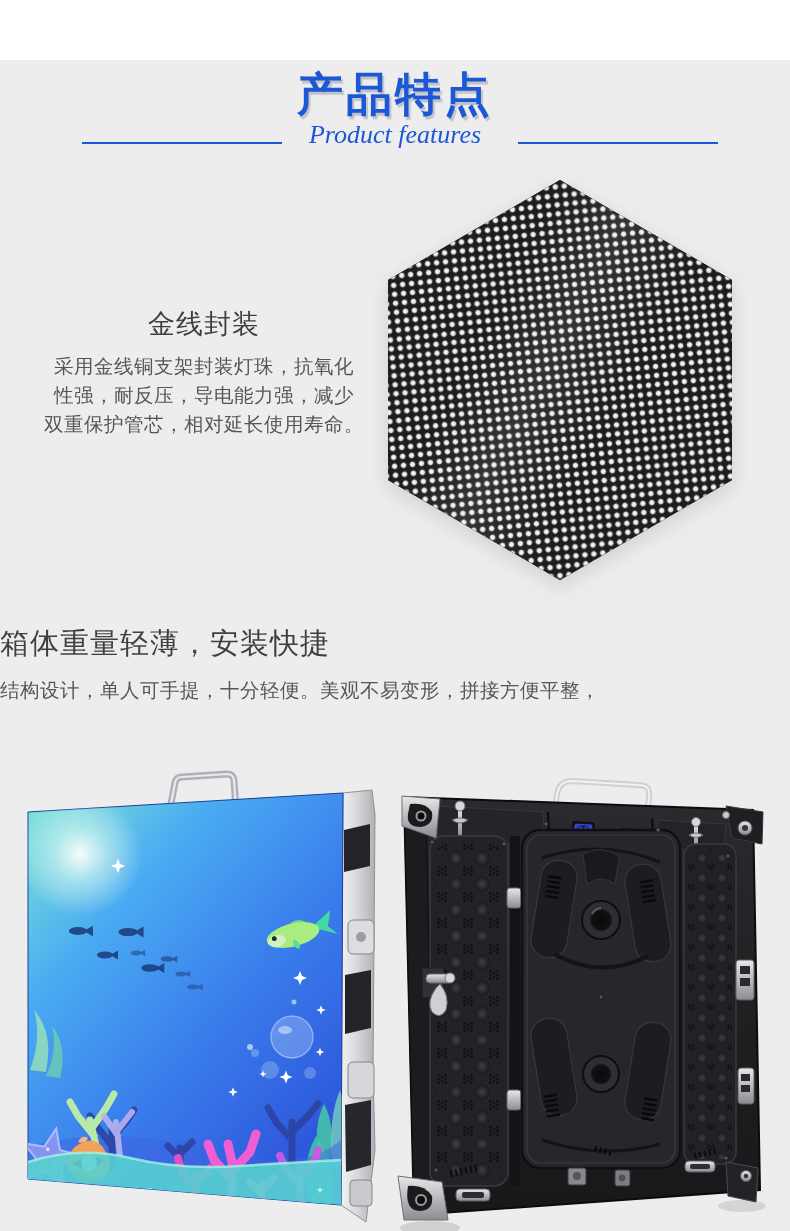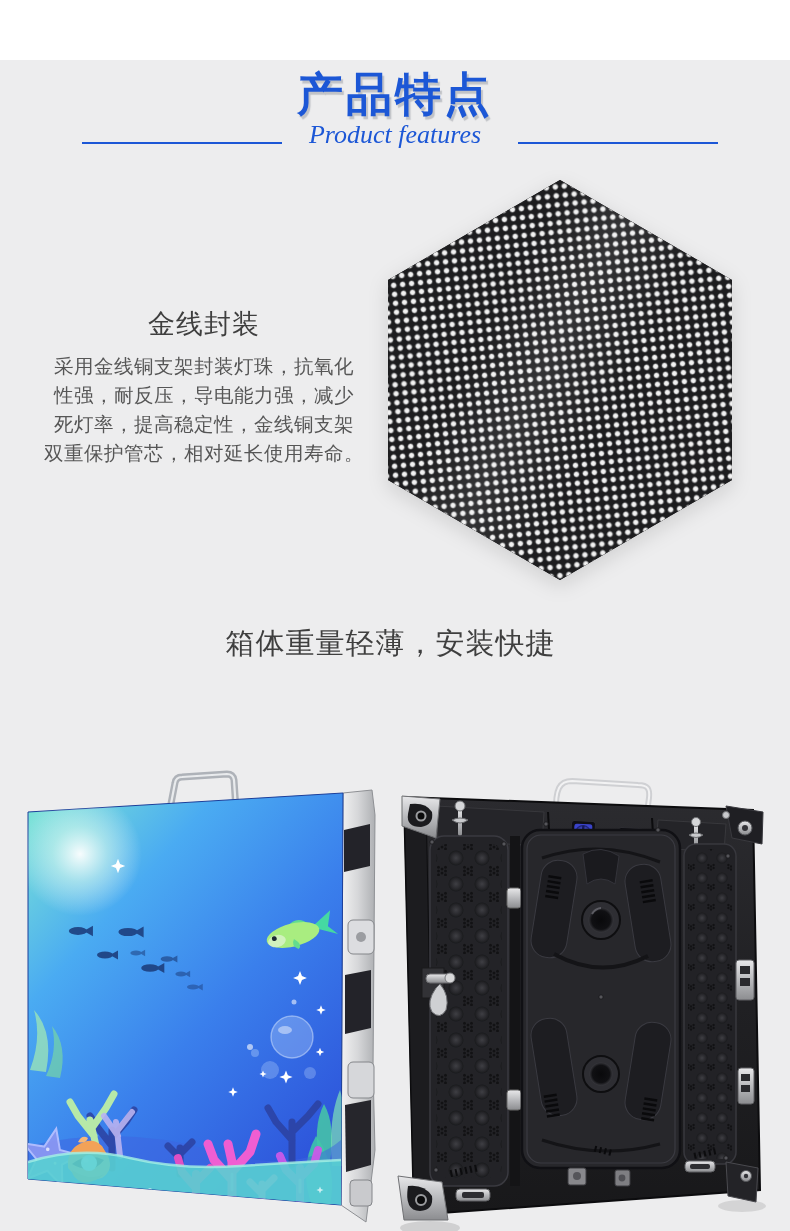--- a/index.html
+++ b/index.html
@@ -28,21 +28,21 @@
     filter:drop-shadow(0 6px 10px rgba(0,0,0,.12));}
   .hex{position:relative;width:100%;height:100%;background:#1d1d1f;
     clip-path:polygon(50% 0%,100% 25%,100% 75%,50% 100%,0% 75%,0% 25%);}
   .hex::before{content:"";position:absolute;inset:-60px;background-color:#1d1d1f;
     background-image:radial-gradient(circle at 4.5px 4.5px,#f2f2f2 0 1.9px,#8f9092 2.6px,rgba(29,29,31,0) 3.4px);
     background-size:9px 9px;transform:rotate(-6deg);}
   .hex::after{content:"";position:absolute;inset:0;
     background:linear-gradient(118deg,rgba(255,255,255,0) 32%,rgba(255,255,255,.10) 46%,rgba(255,255,255,0) 62%);}
 
   
-  .sec2{position:absolute;left:0;top:612px;width:781px;text-align:center;}
+  .sec2{position:absolute;left:0;top:612px;width:781px;}
   .sec2 .sec-h{font-size:29px;margin-bottom:12px;}
 
   
   .fig-front{position:absolute;left:0;top:758px;width:400px;height:473px;}
   .fig-back{position:absolute;left:396px;top:760px;width:394px;height:471px;}
 </style>
 </head>
 <body>
 
 <div class="page">
@@ -50,30 +50,30 @@
 
   <h1 class="hdr-title">产品特点</h1>
   <div class="hdr-sub">Product features</div>
   <div class="hdr-line left"></div>
   <div class="hdr-line right"></div>
 
   <div class="sec1-text">
     <h2 class="sec-h">金线封装</h2>
     <div class="sec-line">采用金线铜支架封装灯珠，抗氧化</div>
     <div class="sec-line">性强，耐反压，导电能力强，减少</div>
-    <div class="sec-line">死灯率，提高稳定性，金线铜支架</div>
     <div class="sec-line">双重保护管芯，相对延长使用寿命。</div>
   </div>
 
   <div class="hex-wrap">
     <div class="hex"></div>
   </div>
 
   <div class="sec2">
     <h2 class="sec-h">箱体重量轻薄，安装快捷</h2>
+    <div class="sec-line">结构设计，单人可手提，十分轻便。美观不易变形，拼接方便平整，</div>
   </div>
 
   <svg class="fig-front" viewBox="0 0 400 473">
     <defs>
       <linearGradient id="water" x1="0" y1="0" x2="0.85" y2="1">
         <stop offset="0" stop-color="#7fe9d3"></stop>
           <stop offset="0.3" stop-color="#4aabf2"></stop>
         <stop offset="0.6" stop-color="#3a7fec"></stop>
           <stop offset="1" stop-color="#2c50d9"></stop>
       </linearGradient>

